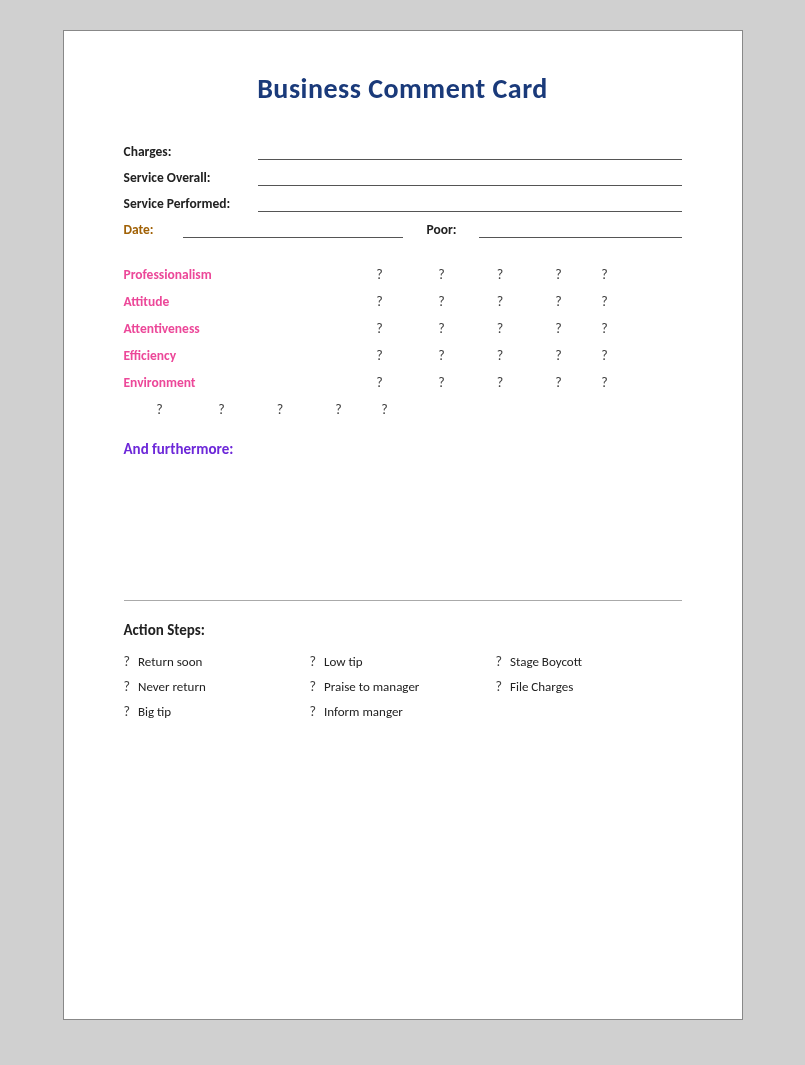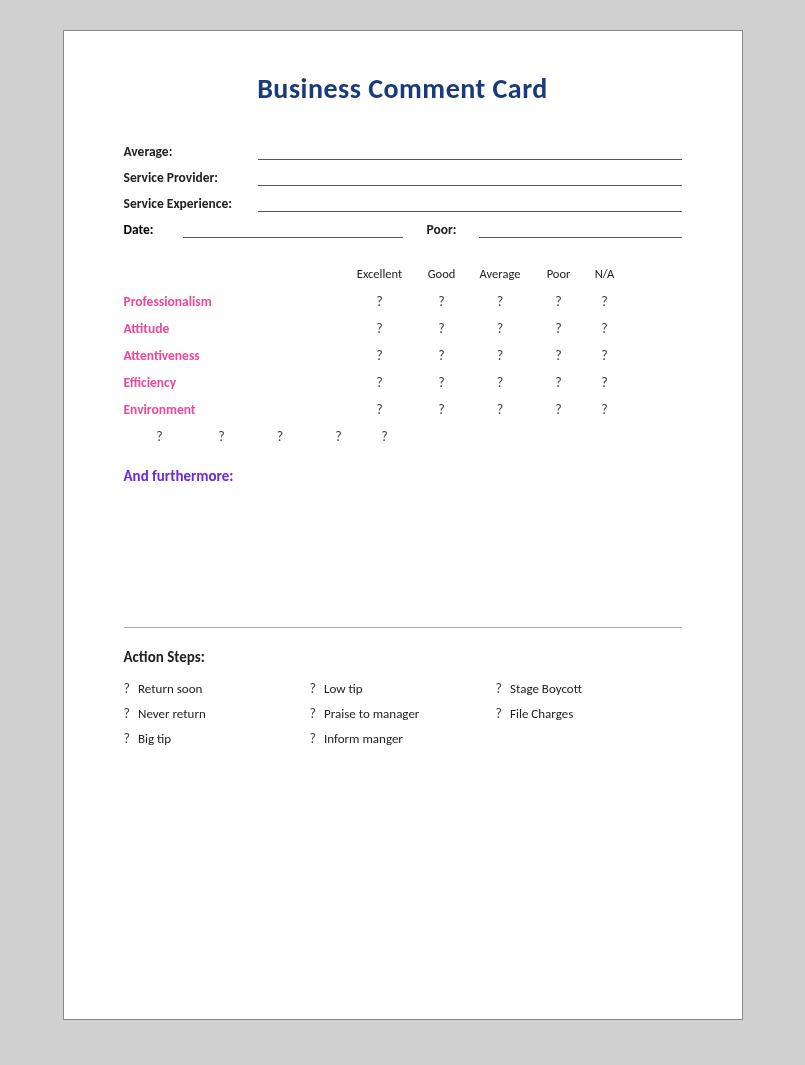--- a/index.html
+++ b/index.html
@@ -63,21 +63,21 @@
     .form-row-date {
       display: flex;
       align-items: flex-end;
       margin-bottom: 8px;
       gap: 0;
     }
 
     .date-label {
       font-size: 13.5px;
       font-weight: bold;
-      color: #000000;
+      color: #a16207;
       white-space: nowrap;
       min-width: 55px;
     }
 
     .date-line {
       width: 220px;
       border-bottom: 1px solid #555;
       height: 18px;
       margin-left: 4px;
     }
@@ -196,48 +196,40 @@
   </style>
 </head>
 <body>
 
 <div class="card">
 
   <div class="card-title">Business Comment Card</div>
 
   <div class="form-fields">
     <div class="form-row">
-      <span class="form-label">Average:</span>
+      <span class="form-label">Charges:</span>
       <div class="form-line"></div>
     </div>
     <div class="form-row">
-      <span class="form-label">Service Provider:</span>
+      <span class="form-label">Service Overall:</span>
       <div class="form-line"></div>
     </div>
     <div class="form-row">
-      <span class="form-label">Service Experience:</span>
+      <span class="form-label">Service Performed:</span>
       <div class="form-line"></div>
     </div>
     <div class="form-row-date">
       <span class="date-label">Date:</span>
       <div class="date-line"></div>
       <span class="time-label">Poor:</span>
       <div class="time-line"></div>
     </div>
   </div>
 
   <div class="rating-section">
-    <div class="rating-header">
-      <div class="rating-header-spacer"></div>
-      <div class="rating-col-header col-excellent">Excellent</div>
-      <div class="rating-col-header col-good">Good</div>
-      <div class="rating-col-header col-average">Average</div>
-      <div class="rating-col-header col-poor">Poor</div>
-      <div class="rating-col-header col-na">N/A</div>
-    </div>
 
     <div class="rating-row">
       <div class="rating-row-label">Professionalism</div>
       <div class="rating-cell col-excellent">?</div>
       <div class="rating-cell col-good">?</div>
       <div class="rating-cell col-average">?</div>
       <div class="rating-cell col-poor">?</div>
       <div class="rating-cell col-na">?</div>
     </div>
 

